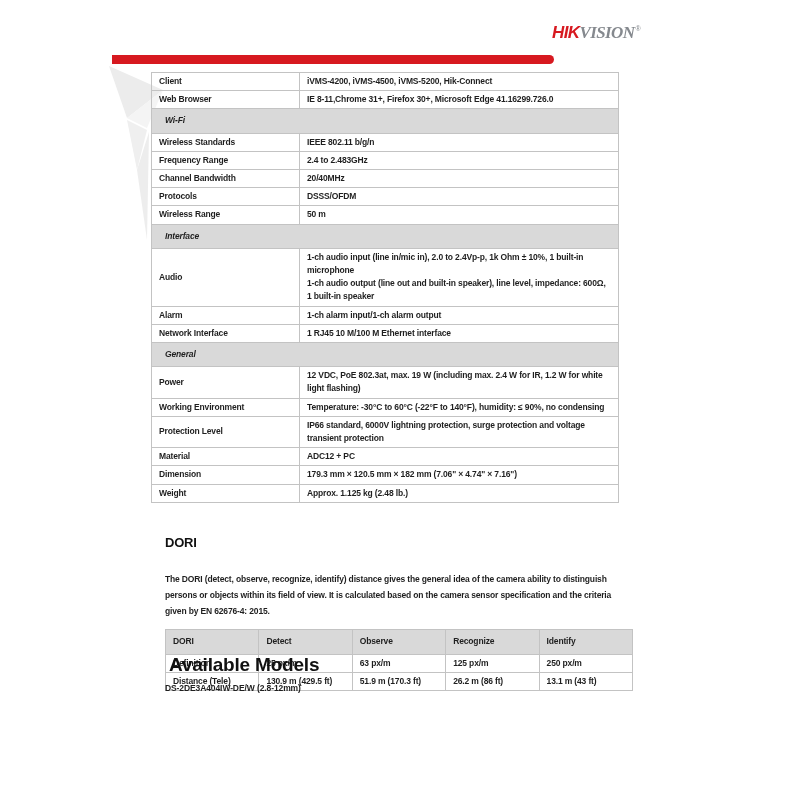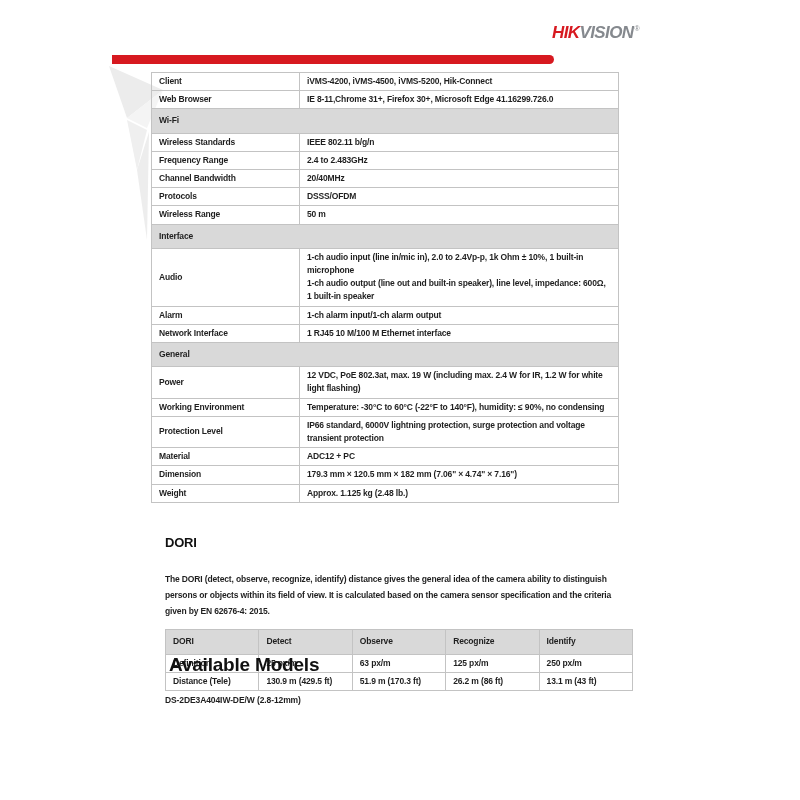--- a/index.html
+++ b/index.html
@@ -4,46 +4,46 @@
 <style>
   html,body{margin:0;padding:0;background:#ffffff;}
   .page{
     position:relative;width:800px;height:800px;overflow:hidden;background:#fff;
     font-family:"Liberation Sans",sans-serif;color:var(--text,#1f1f1f);
   }
   
   .logo{position:absolute;top:23px;left:552px;font-style:italic;font-weight:bold;
         font-size:17px;letter-spacing:-0.6px;white-space:nowrap;}
   .logo .hik{color:var(--red,#d71920);}
-  .logo .vision{color:var(--gray,#85898e);}
+  .logo .vision{color:var(--gray,#85898e);font-family:Liberation Serif, serif;}
   .logo .reg{font-size:7px;vertical-align:super;color:var(--gray,#85898e);font-style:normal;margin-left:1px;font-weight:normal;}
   
   .redbar{position:absolute;left:112px;top:55px;width:442px;height:9px;
           background:var(--red,#d71920);border-radius:0 5px 5px 0;}
   
   .watermark{position:absolute;left:103px;top:62px;}
   
   table.spec{position:absolute;left:151px;top:72px;width:468px;border-collapse:collapse;table-layout:fixed;}
   .spec td{border:1px solid var(--border,#c3c3c3);font-size:8.5px;font-weight:bold;
            letter-spacing:-0.15px;line-height:13.2px;padding:2px 7px;vertical-align:middle;}
   .spec td.label{width:133px;}
   .spec td.value{white-space:pre-line;}
-  .spec td.section{background:var(--sectionbg,#d9d9d9);padding:5px 7px;}
+  .spec td.section{background:var(--sectionbg,#d9d9d9);padding:5px 13px;font-style:italic;}
   
   .dori{position:absolute;left:165px;top:535px;width:468px;}
   .dori h2{margin:0;font-size:13px;letter-spacing:-0.2px;color:#111;}
   .dori p{margin:22px 0 10px 0;font-size:8.5px;font-weight:bold;letter-spacing:-0.15px;line-height:15.8px;}
   table.dori-t{width:468px;border-collapse:collapse;table-layout:fixed;}
   .dori-t th,.dori-t td{border:1px solid var(--border,#c3c3c3);font-size:8.5px;font-weight:bold;
            letter-spacing:-0.15px;text-align:left;padding:2px 7px;line-height:13.2px;}
   .dori-t th{background:var(--sectionbg,#d9d9d9);padding:5px 7px;}
   
   .models{position:absolute;left:165px;top:650px;}
   .models h2{margin:4px;font-size:19px;letter-spacing:-0.2px;color:#111;}
-  .models p{margin:19px 0 0 0;font-size:8.5px;font-weight:bold;letter-spacing:-0.1px;}
+  .models p{margin:7px 0 0 0;font-size:8.5px;font-weight:bold;letter-spacing:-0.1px;}
 </style>
 </head>
 <body>
 
 <div class="page" id="page" style="--red: #d71920; --gray: #85898e; --sectionbg: #d9d9d9; --border: #c3c3c3; --text: #1f1f1f;">
 
   <div class="logo">
     <span class="hik">HIK</span><span class="vision">VISION</span><span class="reg">®</span>
   </div>
 

